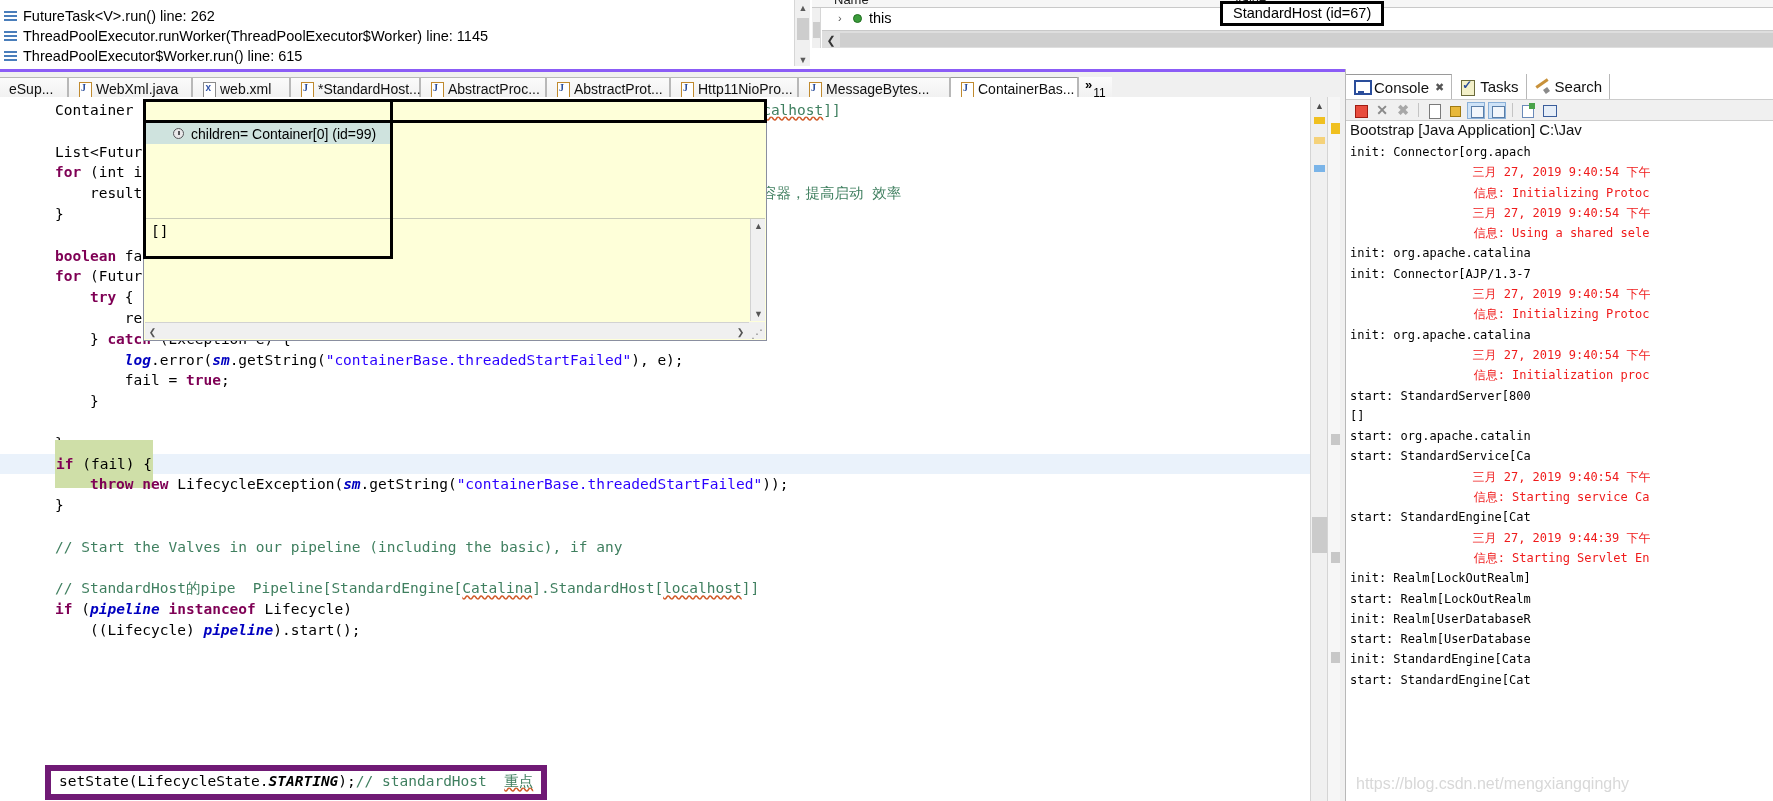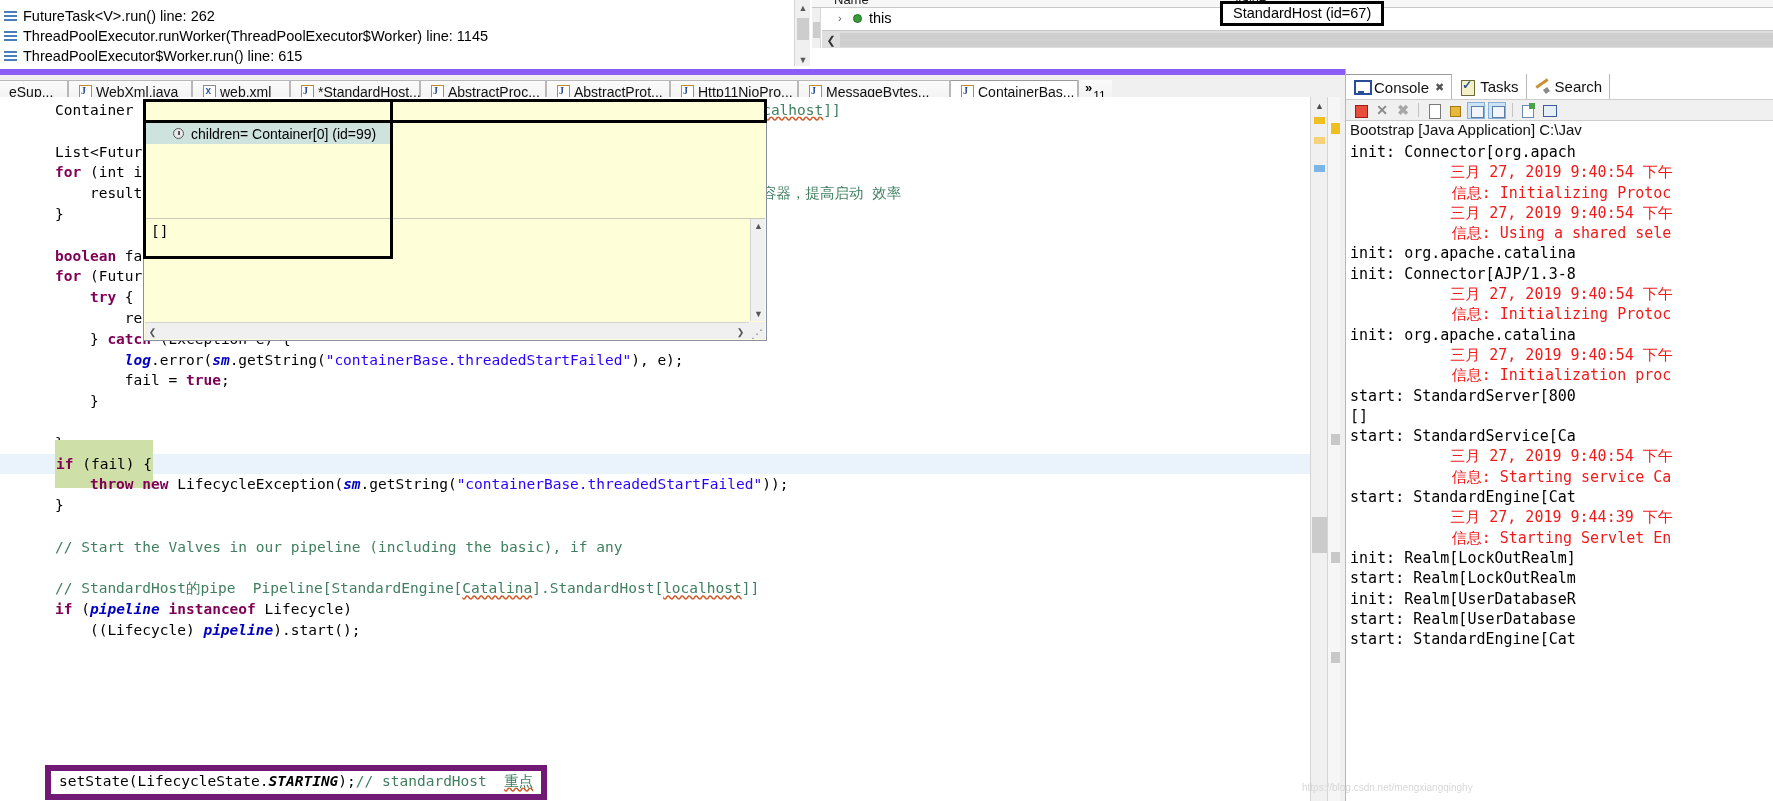--- a/index.html
+++ b/index.html
@@ -99,21 +99,21 @@
     background: #f0f0f0; border-right: 1px solid #d6d6d6;
   }
   .vars-leftbar .thumb {
     position: absolute; left: 1px; top: 22px; width: 7px; height: 16px;
     background: #cdcdcd;
   }
 
   
   .tabbar {
     position: absolute; left: 0; top: 69px; width: 1468px; height: 28px;
-    background: #f0f0f0; border-top: 6px solid #8b5cf6;
+    background: #f0f0f0; border-top: 3px solid #8b5cf6;
   }
   .tabbar-inner { position: absolute; left: 0; top: 5px; height: 23px; display: flex; }
   .tab {
     display: flex; align-items: center; height: 23px;
     padding: 0 9px; font-size: 14px; white-space: nowrap;
     border-left: 1px solid #b8b8b8; border-right: 1px solid #b8b8b8;
     border-top: 1px solid #b8b8b8;
     background: linear-gradient(#fbfbfb, #f0f0f0);
     color: #111;
   }
@@ -398,37 +398,37 @@
 
   .console-title {
     position: absolute; left: 0; top: 52px; right: 0; height: 21px;
     font-size: 15px; white-space: nowrap; overflow: hidden;
     padding-left: 4px; color: #111;
     font-family: "Liberation Sans", sans-serif;
   }
   .console-body {
     position: absolute; left: 0; top: 73px; right: 0; bottom: 0;
     overflow: hidden;
-    font-family: "DejaVu Sans Mono", monospace; font-size: 15px;
+    font-family: "DejaVu Sans Mono", monospace; font-size: 12px;
     padding-left: 4px;
   }
   .cline { height: 20.3px; line-height: 20.3px; white-space: pre; }
   .cline.red { color: #ef1b1b; text-align: center; }
   .cline.black { color: #000; }
 
   
   .console-splitter {
     position: absolute; left: 1340px; top: 97px; width: 5px; bottom: 0;
     background: #f0f0f0;
   }
 
   
   .watermark {
-    position: absolute; left: 1302px; bottom: 8px;
-    font-size: 10px; color: #d8d8d8; white-space: nowrap;
+    position: absolute; left: 1356px; bottom: 8px;
+    font-size: 16px; color: #d8d8d8; white-space: nowrap;
     font-family: "Liberation Sans", sans-serif;
   }
 </style>
 </head>
 <body>
 
 <div id="root">
 
   <div class="stack-panel">
     <div id="stack-rows">
@@ -635,37 +635,39 @@
       <div class="tbtn disp"></div>
     </div>
     <div class="console-title">Bootstrap [Java Application] C:\Jav</div>
     <div class="console-body" id="console-lines">
         <div class="cline black">init: Connector[org.apach</div>
         <div class="cline red">三月 27, 2019 9:40:54 下午</div>
         <div class="cline red">信息: Initializing Protoc</div>
         <div class="cline red">三月 27, 2019 9:40:54 下午</div>
         <div class="cline red">信息: Using a shared sele</div>
         <div class="cline black">init: org.apache.catalina</div>
-        <div class="cline black">init: Connector[AJP/1.3-8</div>
+        <div class="cline black">init: Connector[AJP/1.3-7</div>
         <div class="cline red">三月 27, 2019 9:40:54 下午</div>
         <div class="cline red">信息: Initializing Protoc</div>
         <div class="cline black">init: org.apache.catalina</div>
         <div class="cline red">三月 27, 2019 9:40:54 下午</div>
         <div class="cline red">信息: Initialization proc</div>
         <div class="cline black">start: StandardServer[800</div>
         <div class="cline black">[]</div>
+        <div class="cline black">start: org.apache.catalin</div>
         <div class="cline black">start: StandardService[Ca</div>
         <div class="cline red">三月 27, 2019 9:40:54 下午</div>
         <div class="cline red">信息: Starting service Ca</div>
         <div class="cline black">start: StandardEngine[Cat</div>
         <div class="cline red">三月 27, 2019 9:44:39 下午</div>
         <div class="cline red">信息: Starting Servlet En</div>
         <div class="cline black">init: Realm[LockOutRealm]</div>
         <div class="cline black">start: Realm[LockOutRealm</div>
         <div class="cline black">init: Realm[UserDatabaseR</div>
         <div class="cline black">start: Realm[UserDatabase</div>
+        <div class="cline black">init: StandardEngine[Cata</div>
         <div class="cline black">start: StandardEngine[Cat</div>
       </div>
   </div>
 
   <div class="watermark">https://blog.csdn.net/mengxiangqinghy</div>
 
 </div>
 
 </body></html>

